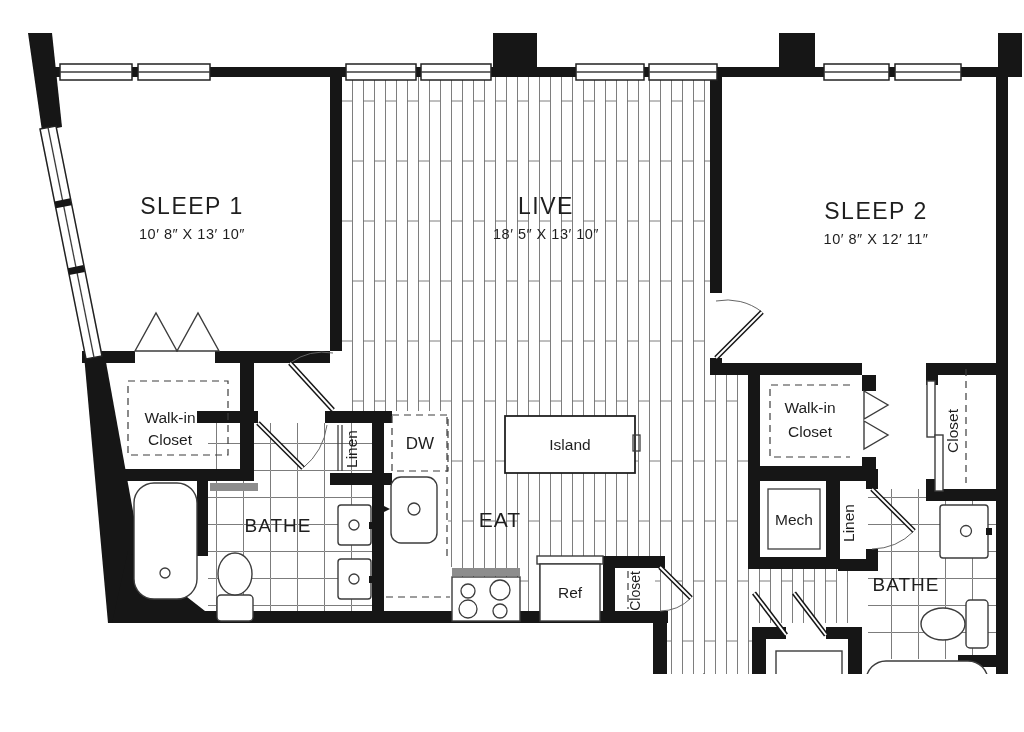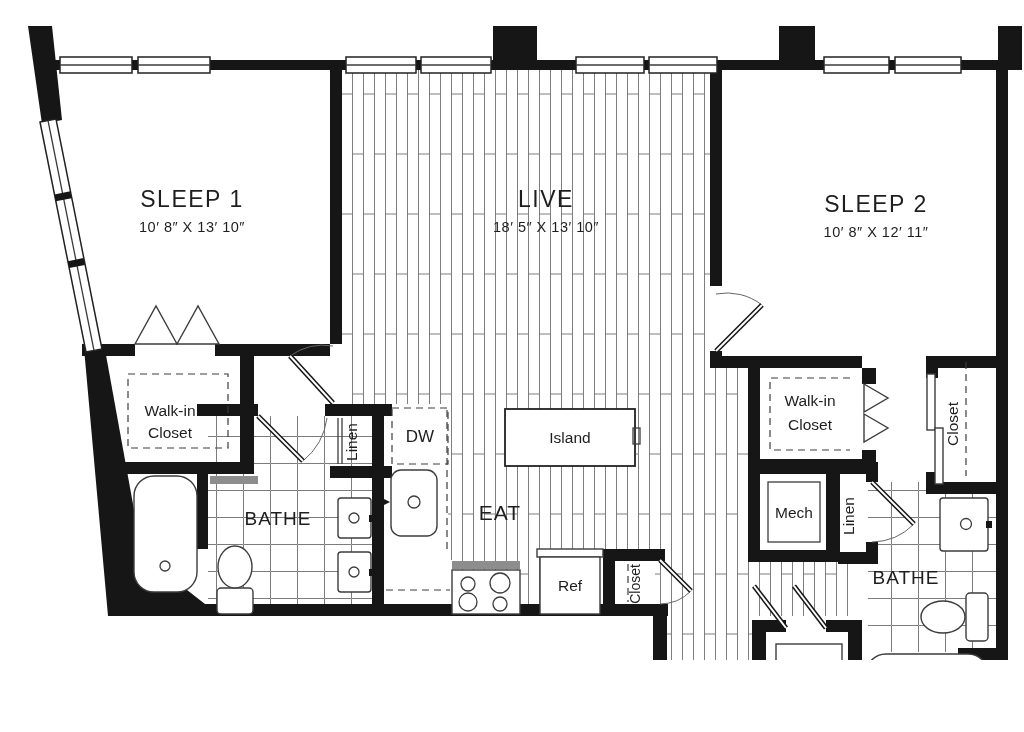--- a/index.html
+++ b/index.html
@@ -1,16 +1,16 @@
 <!DOCTYPE html>
 <html style="--wall: #161616; --line: #3c3c3c; --background: #ffffff;"><head>
 <meta charset="utf-8">
 <style>
   html,body{margin:0;padding:0;background:#fff;}
-  .stage{width:1024px;height:652px;position:relative;margin:4px auto;background:var(--background,#fff);}
+  .stage{width:1024px;height:652px;position:relative;margin:11px auto;background:var(--background,#fff);}
   svg{display:block;}
   .wall{fill:var(--wall,#161616);stroke:none;}
   .ln{stroke:var(--line,#3c3c3c);stroke-width:1.3;fill:none;}
   .fx{fill:#fff;stroke:var(--line,#3c3c3c);stroke-width:1.4;}
   .fxb{fill:#fff;stroke:#222;stroke-width:1.8;}
   .winu{fill:#fff;stroke:#222;stroke-width:1.5;}
   .dash{stroke:var(--line,#3c3c3c);stroke-width:1.2;fill:none;stroke-dasharray:7 5;}
   .gray{fill:#8d8d8d;}
   .arc{stroke:#666;stroke-width:1;fill:none;}
   .leafB{stroke:#161616;stroke-width:5;stroke-linecap:butt;}

